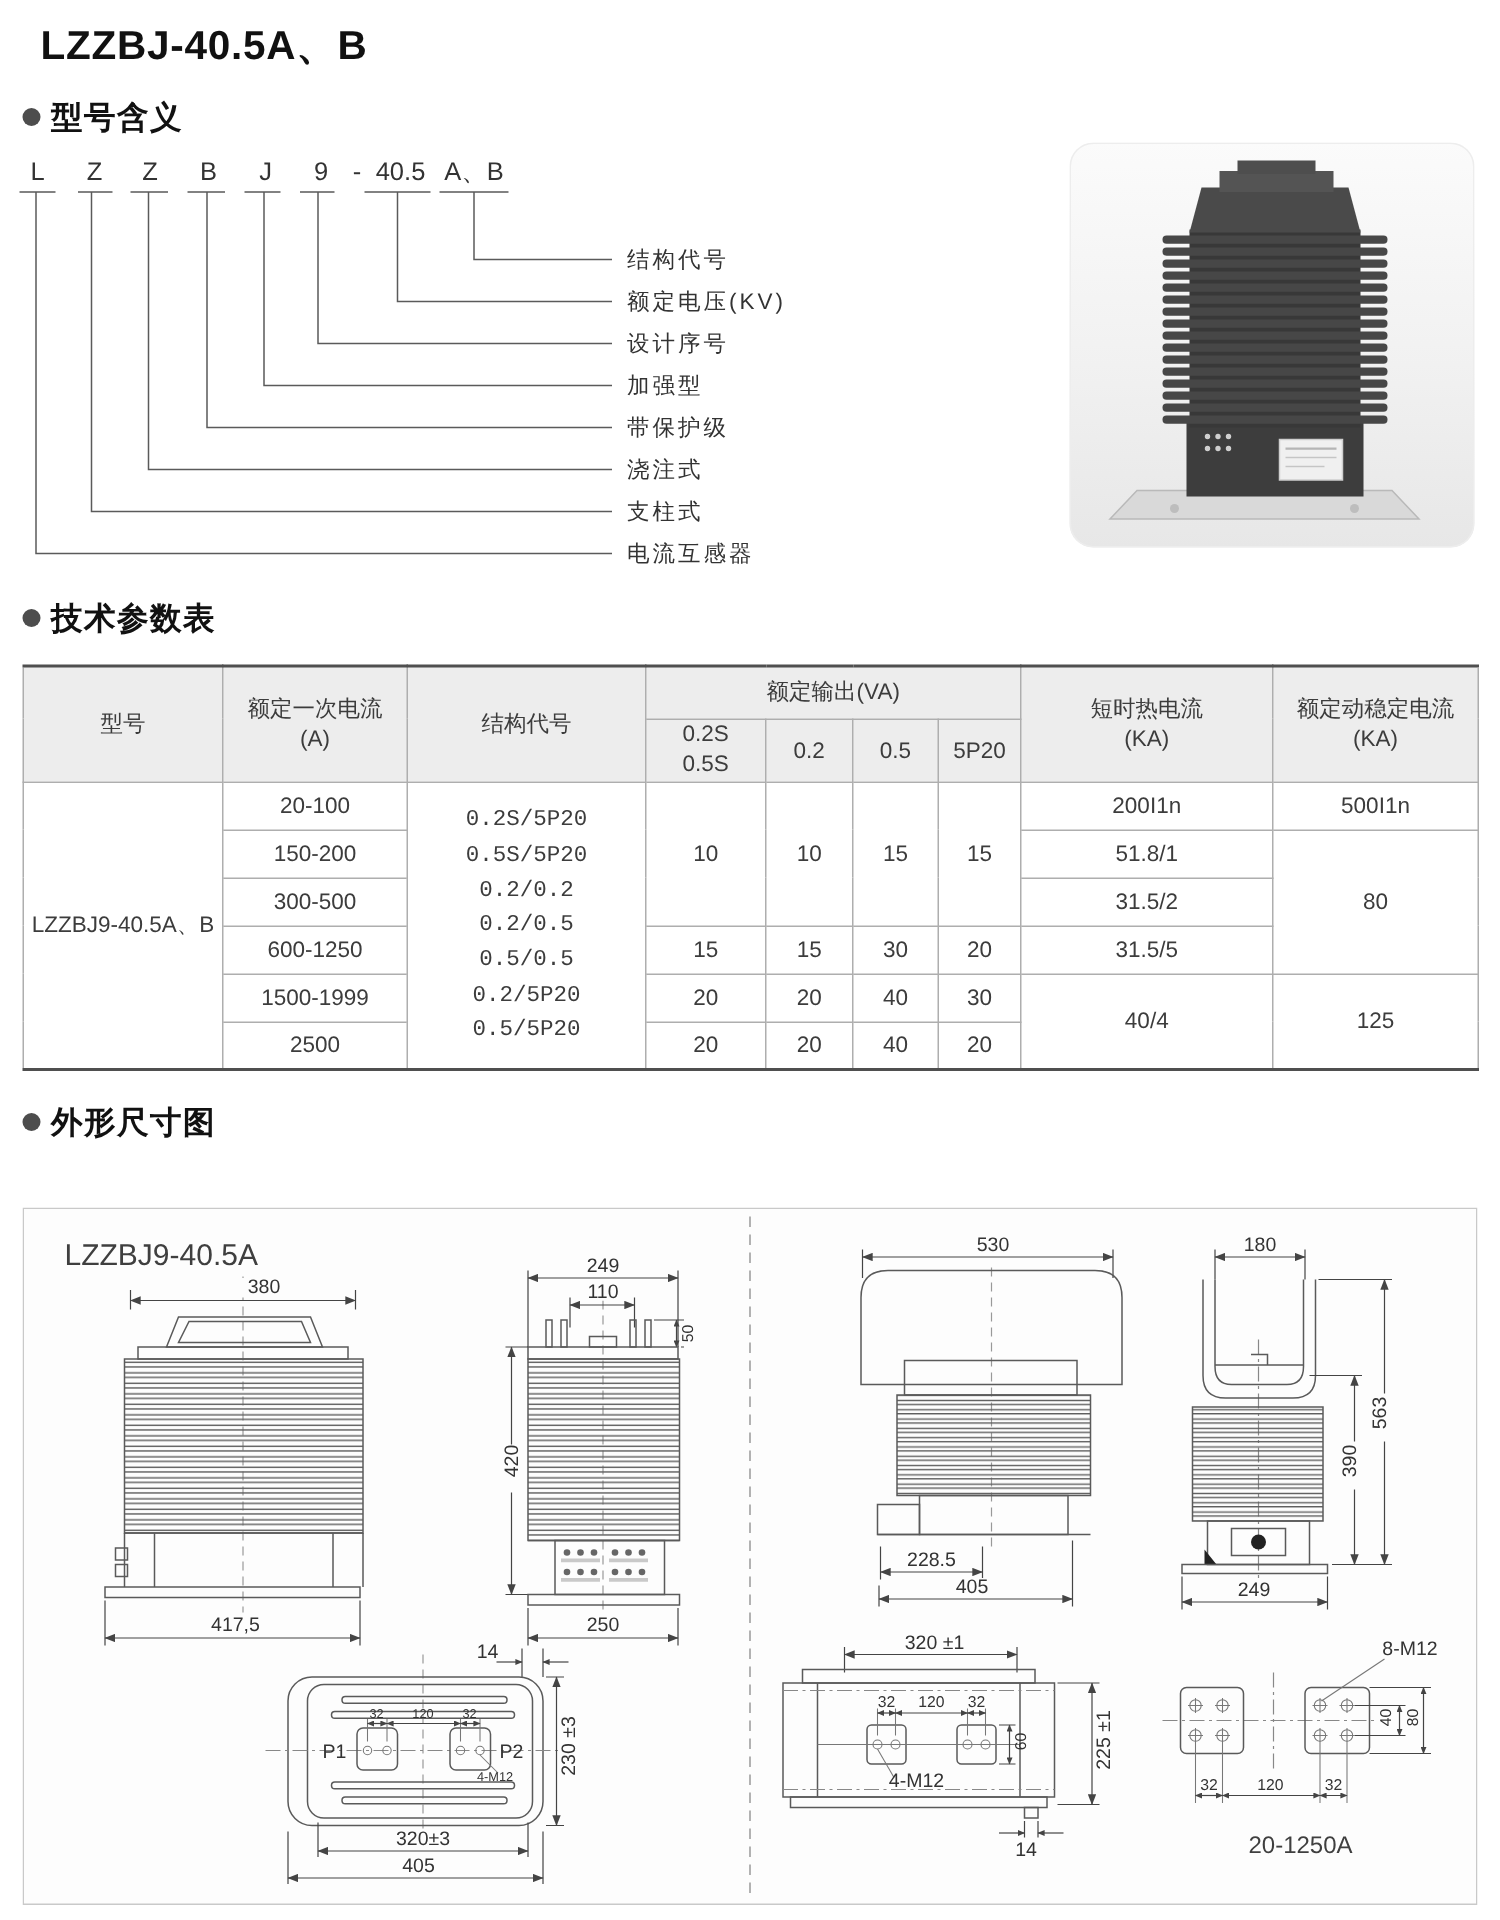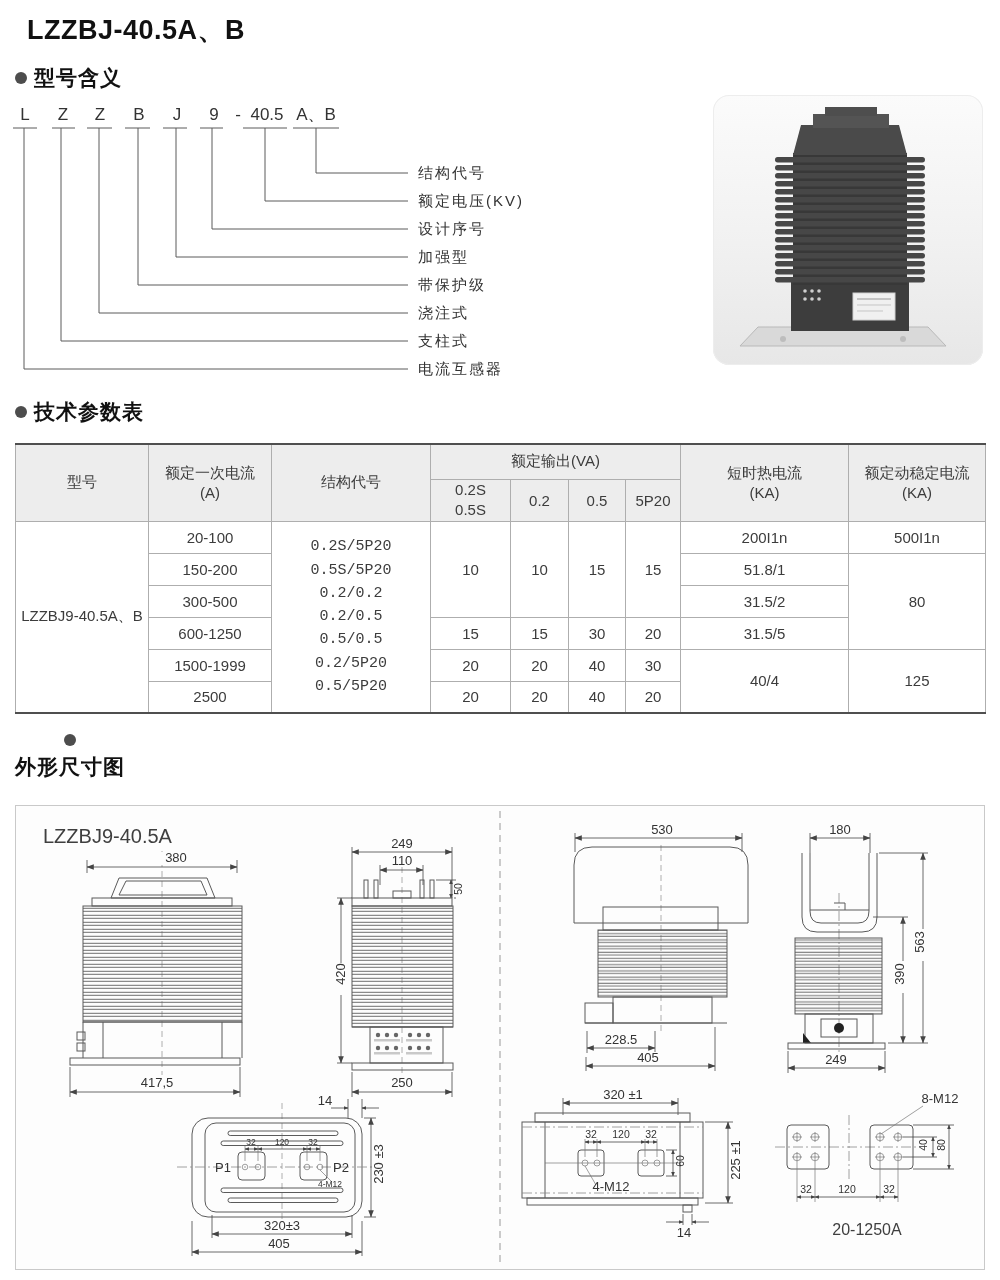--- a/index.html
+++ b/index.html
@@ -2,21 +2,21 @@
 <html><head>
 <meta charset="utf-8">
 <style>
   html,body{margin:0;padding:0;background:#fff;}
   body{font-family:"Liberation Sans","DejaVu Sans",sans-serif;color:#222;}
   .page{position:relative;width:1000px;height:1280px;background:#fff;overflow:hidden;}
   .title{position:absolute;left:15px;top:12px;font-size:27px;font-weight:bold;color:#111;letter-spacing:0.5px;margin-left:12px;}
   .sec{position:absolute;left:15px;display:flex;align-items:center;gap:7px;justify-content:center;}
   .sec .bullet{width:12px;height:12px;border-radius:50%;background:#4d4d4d;flex:0 0 auto;}
   .sec .sec-label{font-size:21px;font-weight:bold;color:#111;letter-spacing:1px;}
-  .sec1{top:64px;} .sec2{top:398px;} .sec3{top:734px;flex-direction:column;}
+  .sec1{top:64px;} .sec2{top:398px;} .sec3{top:734px;}
 
   
   .photo{position:absolute;left:713px;top:95px;width:270px;height:270px;border-radius:16px;
          background:linear-gradient(180deg,#fbfbfb 0%,#f1f1f1 55%,#e7e7e7 100%);
          box-shadow:inset 0 0 0 1px #ededed;}
 
   
   table.tech{position:absolute;left:15px;top:443px;width:970px;border-collapse:collapse;table-layout:fixed;
              border-top:2px solid #4f4f4f;border-bottom:2px solid #4f4f4f;}
   table.tech th,table.tech td{border:1px solid #aeaeae;text-align:center;vertical-align:middle;

